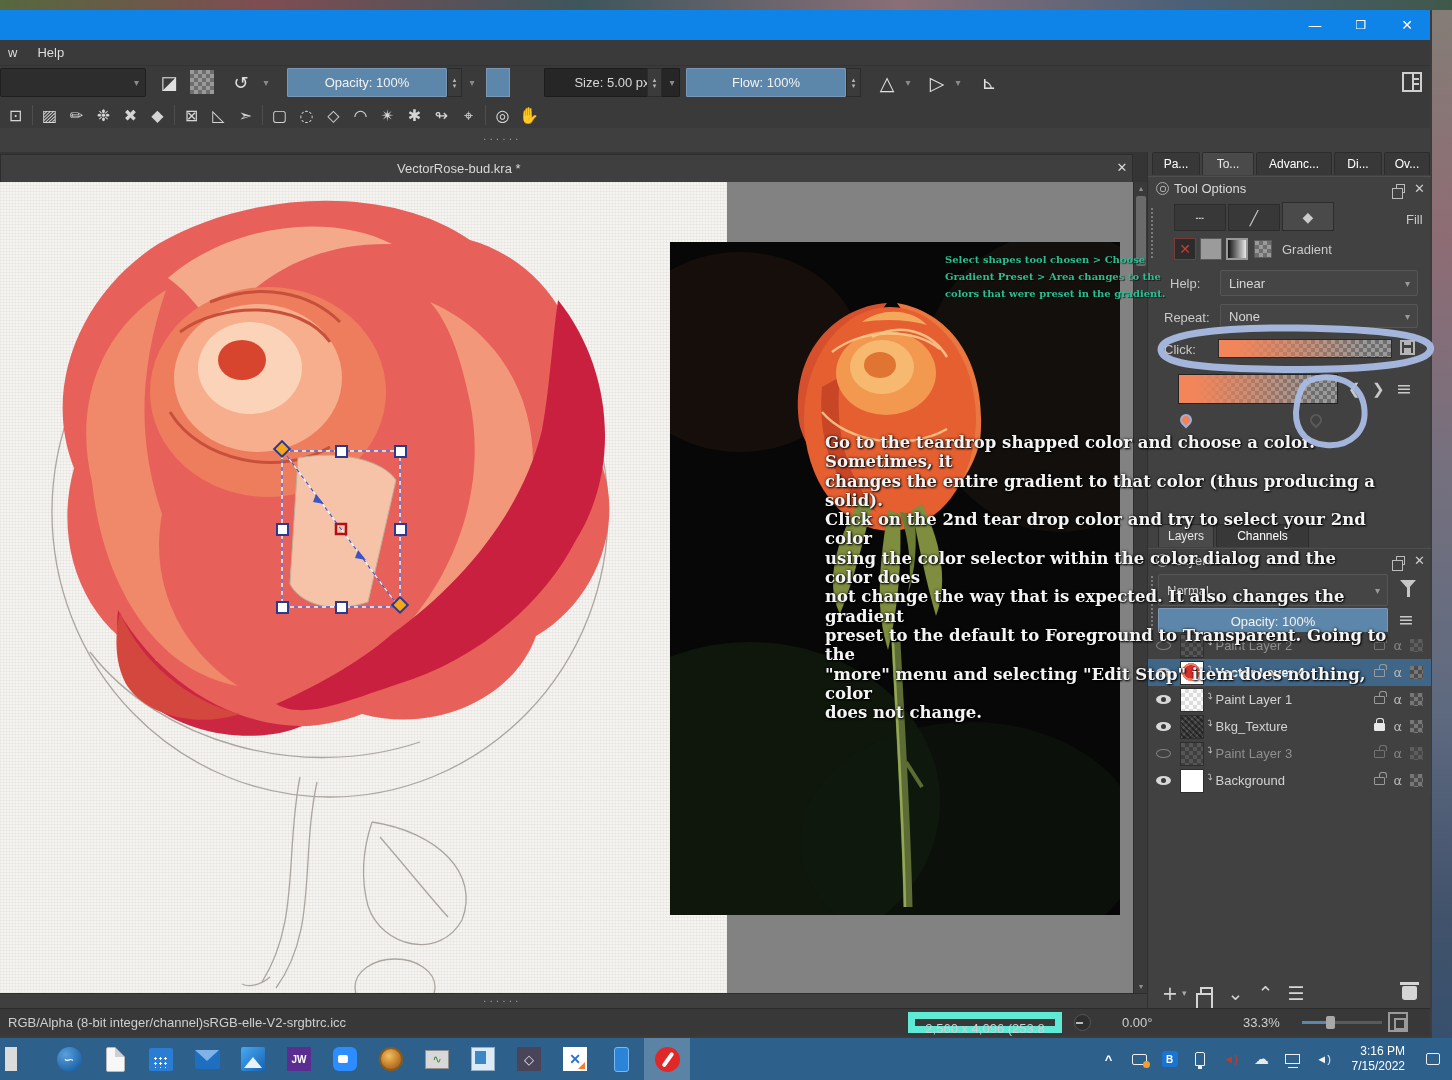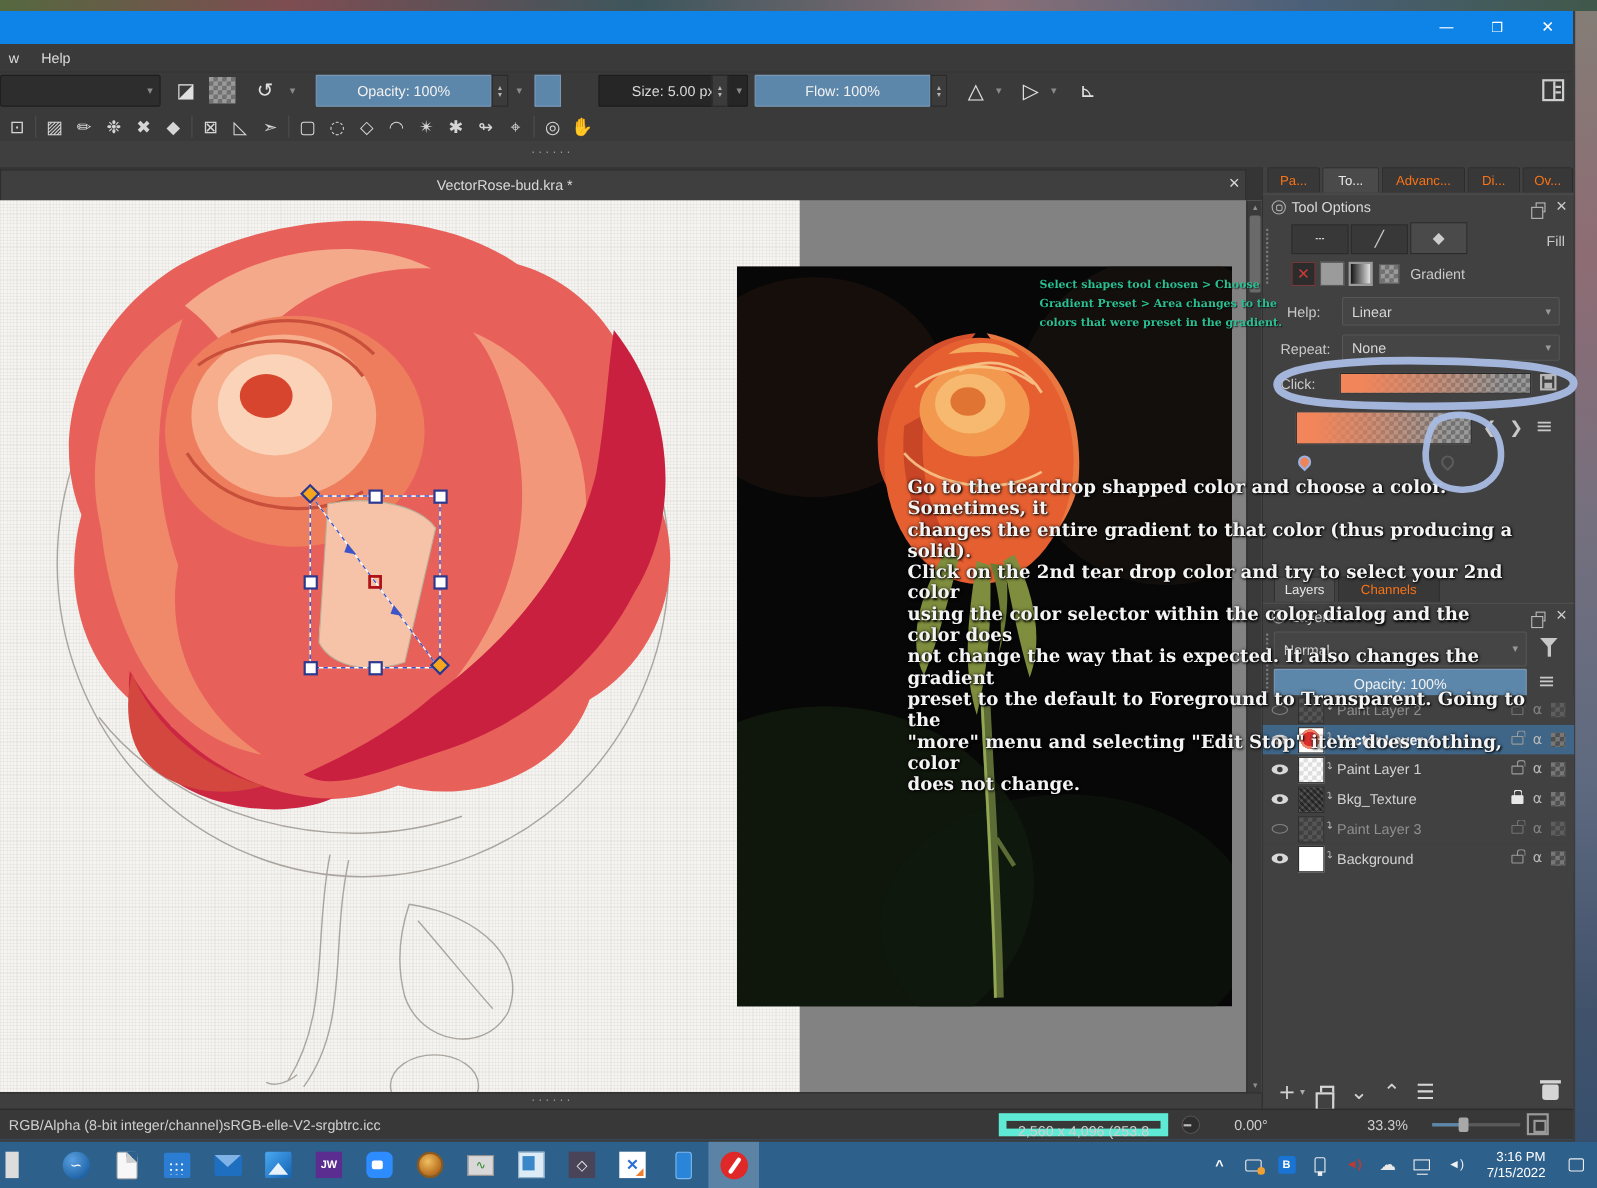--- a/index.html
+++ b/index.html
@@ -65,21 +65,21 @@
                      repeating-linear-gradient(90deg,rgba(90,80,70,.05) 0 1px,transparent 1px 3px);}
   #vscroll{left:1133px;top:0;width:14px;height:811px;background:#3a3a3a;border-left:1px solid #2e2e2e;}
   #vscroll .arr{position:absolute;left:0;width:14px;text-align:center;color:#909090;font-size:8px;}
   #vthumb{position:absolute;left:2px;top:14px;width:10px;height:70px;background:#6a6a6a;border-radius:2px;}
   #bottomstrip{left:0;top:983px;width:1147px;height:15px;background:#3f3f3f;border-top:1px solid #2e2e2e;}
   #bottom-dots{left:482px;top:0px;}
 
   
   #rpanel{left:1147px;top:142px;width:283px;height:856px;background:#414141;border-left:1px solid #2f2f2f;}
   #docker-tabs{position:absolute;left:4px;top:0;height:24px;display:flex;gap:2px;}
-  .dtab{height:23px;background:#383838;border:1px solid #2c2c2c;border-bottom:none;color:#f97316;
+  .dtab{height:23px;background:#383838;border:1px solid #2c2c2c;border-bottom:none;color:#ffffff;
     display:flex;align-items:center;justify-content:center;font-size:12px;border-radius:2px 2px 0 0;}
   .dtab.sel{background:#4a4a4a;color:#e8e8e8;}
   .dhead{position:absolute;left:0;width:283px;height:24px;border-top:1px solid #4f4f4f;}
   .dhead .ttl{position:absolute;left:26px;top:4px;color:#dadada;font-size:13px;}
   .ring{position:absolute;left:8px;top:5px;width:13px;height:13px;border:1.5px solid #aaa;border-radius:50%;}
   .ring:after{content:"";position:absolute;left:3px;top:3px;width:4px;height:4px;border:1.5px solid #aaa;border-radius:2px;}
   .float-ic{position:absolute;width:9px;height:9px;border:1.5px solid #bbb;}
   .float-ic:after{content:"";position:absolute;left:-5px;top:3px;width:9px;height:9px;border:1.5px solid #bbb;background:#414141;}
   .close-ic{position:absolute;color:#ccc;font-size:13px;}
 

